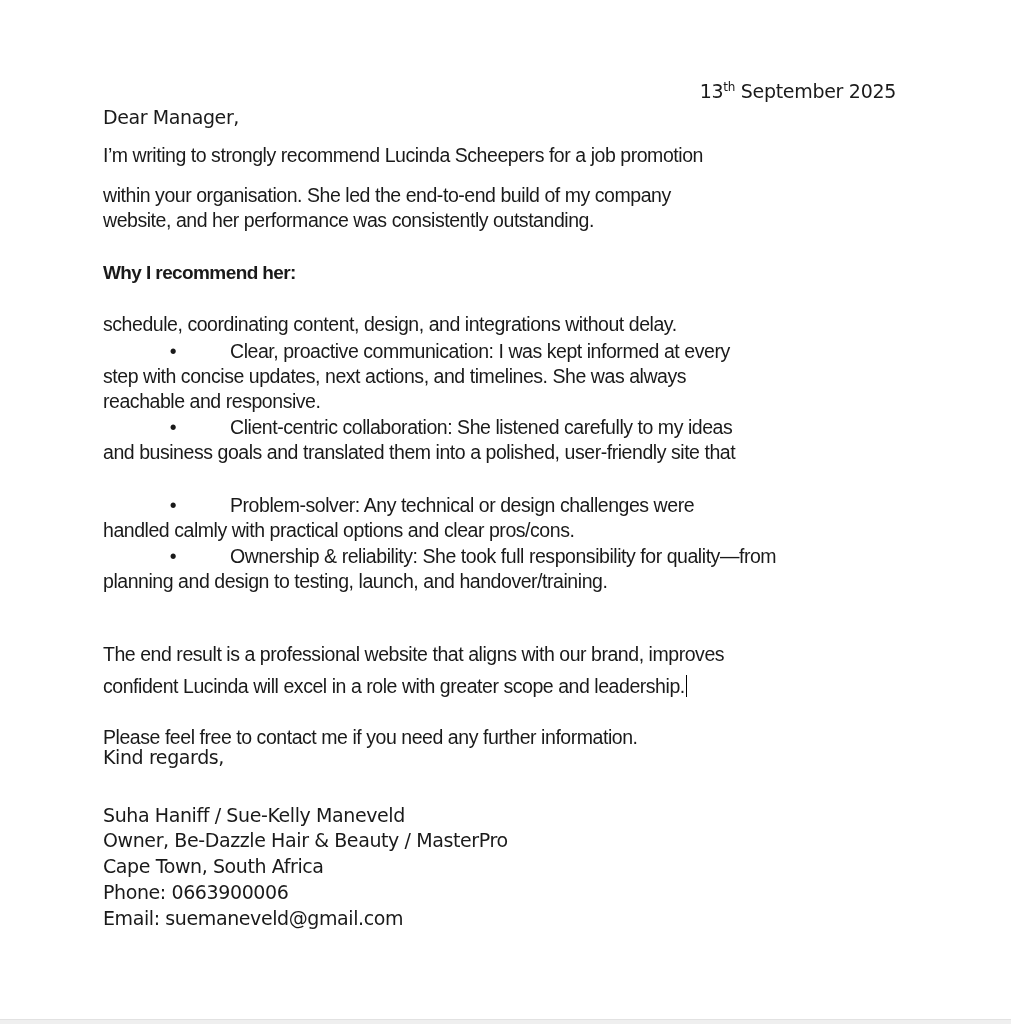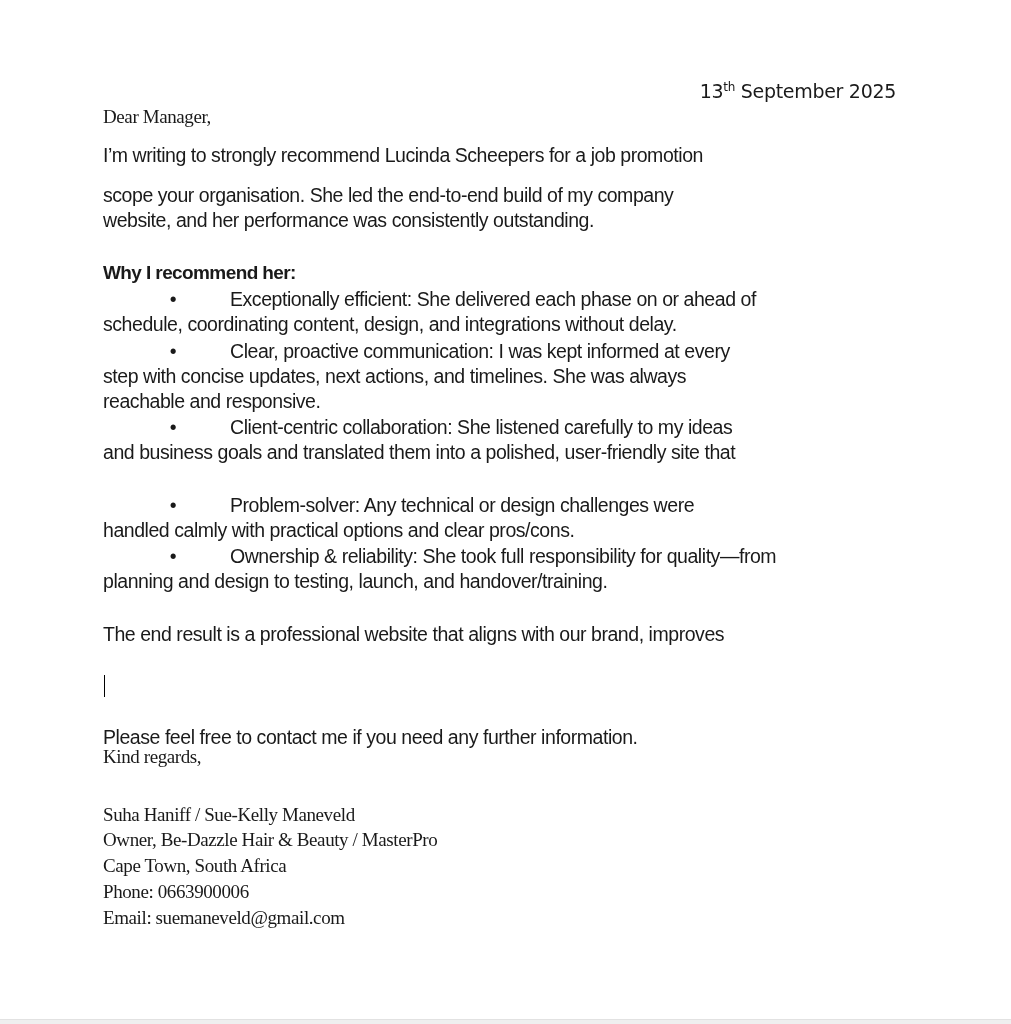--- a/index.html
+++ b/index.html
@@ -2,60 +2,59 @@
 <html><head>
 <meta charset="utf-8">
 <style>
   html, body { margin: 0; padding: 0; }
   body {
     width: 1011px; height: 1024px; background: #ffffff; position: relative; overflow: hidden;
     font-family: "DejaVu Sans", sans-serif; color: #1a1a1a;
   }
   .page { position: absolute; left: 0; top: 0; width: 1011px; height: 1019px; background: #fff; }
   .bottom-edge { position: absolute; left: 0; top: 1019px; width: 1011px; height: 5px; background: #efefef; border-top: 1px solid #e2e2e2; }
-  .line { position: absolute; left: 103px; font-size: 19px; line-height: 26px; white-space: nowrap; letter-spacing: -0.4px; font-family: Liberation Serif, serif; }
+  .line { position: absolute; left: 103px; font-size: 19px; line-height: 26px; white-space: nowrap; letter-spacing: -0.4px; }
   .date { position: absolute; right: 115px; top: 78px; font-size: 19px; line-height: 26px; white-space: nowrap; letter-spacing: -0.3px; }
   .date sup { font-size: 12px; vertical-align: 7px; line-height: 0; }
   .heading { font-weight: bold; font-family: "Liberation Sans Narrow", "Liberation Sans", sans-serif; letter-spacing: -0.6px; }
   .bullet { display: inline-block; width: 66px; text-align: center; margin-left: 37px; margin-right: 24px; }
   .cursor { display: inline-block; width: 1px; height: 22px; background: #000; vertical-align: -4px; margin-left: 1px; }
   .narrow { font-family: "Liberation Sans", sans-serif; letter-spacing: -0.45px; font-size: 19.5px; }
 </style>
 </head>
 <body>
 
 <div class="page">
   <div class="date"><span>13</span><sup>th</sup><span> September 2025</span></div>
 
   <div class="line" style="top:104px">Dear Manager,</div>
 
   <div class="line narrow" style="top:142px">I’m writing to strongly recommend Lucinda Scheepers for a job promotion</div>
-  <div class="line narrow" style="top:182px">scope your organisation. She led the end-to-end build of my company</div>
+  <div class="line narrow" style="top:182px">within your organisation. She led the end-to-end build of my company</div>
   <div class="line narrow" style="top:207px">website, and her performance was consistently outstanding.</div>
 
   <div class="line heading" style="top:260px">Why I recommend her:</div>
 
-  <div class="line narrow" style="top:286px;left:103px"><span class="bullet">•</span><span>Exceptionally efficient: She delivered each phase on or ahead of</span></div>
   <div class="line narrow" style="top:311px">schedule, coordinating content, design, and integrations without delay.</div>
 
   <div class="line narrow" style="top:338px"><span class="bullet">•</span><span>Clear, proactive communication: I was kept informed at every</span></div>
   <div class="line narrow" style="top:363px">step with concise updates, next actions, and timelines. She was always</div>
   <div class="line narrow" style="top:388px">reachable and responsive.</div>
 
   <div class="line narrow" style="top:439px">and business goals and translated them into a polished, user-friendly site that</div>
   <div class="line narrow" style="top:414px"><span class="bullet">•</span><span>Client-centric collaboration: She listened carefully to my ideas</span></div>
 
   <div class="line narrow" style="top:492px"><span class="bullet">•</span><span>Problem-solver: Any technical or design challenges were</span></div>
   <div class="line narrow" style="top:517px">handled calmly with practical options and clear pros/cons.</div>
 
   <div class="line narrow" style="top:543px"><span class="bullet">•</span><span>Ownership &amp; reliability: She took full responsibility for quality—from</span></div>
   <div class="line narrow" style="top:568px">planning and design to testing, launch, and handover/training.</div>
 
-  <div class="line narrow" style="top:621px">The end result is a professional website that aligns with our brand, improves</div>
-  <div class="line narrow" style="top:673px"><span class="cursor"></span></div>
+  <div class="line narrow" style="top:641px">The end result is a professional website that aligns with our brand, improves</div>
+  <div class="line narrow" style="top:673px"><span>confident Lucinda will excel in a role with greater scope and leadership.</span><span class="cursor"></span></div>
 
   <div class="line narrow" style="top:724px">Please feel free to contact me if you need any further information.</div>
 
   <div class="line" style="top:744px">Kind regards,</div>
   <div class="line" style="top:802px">Suha Haniff / Sue-Kelly Maneveld</div>
   <div class="line" style="top:827px">Owner, Be-Dazzle Hair &amp; Beauty / MasterPro</div>
   <div class="line" style="top:853px">Cape Town, South Africa</div>
   <div class="line" style="top:879px">Phone: 0663900006</div>
   <div class="line" style="top:905px">Email: suemaneveld@gmail.com</div>
 </div>

